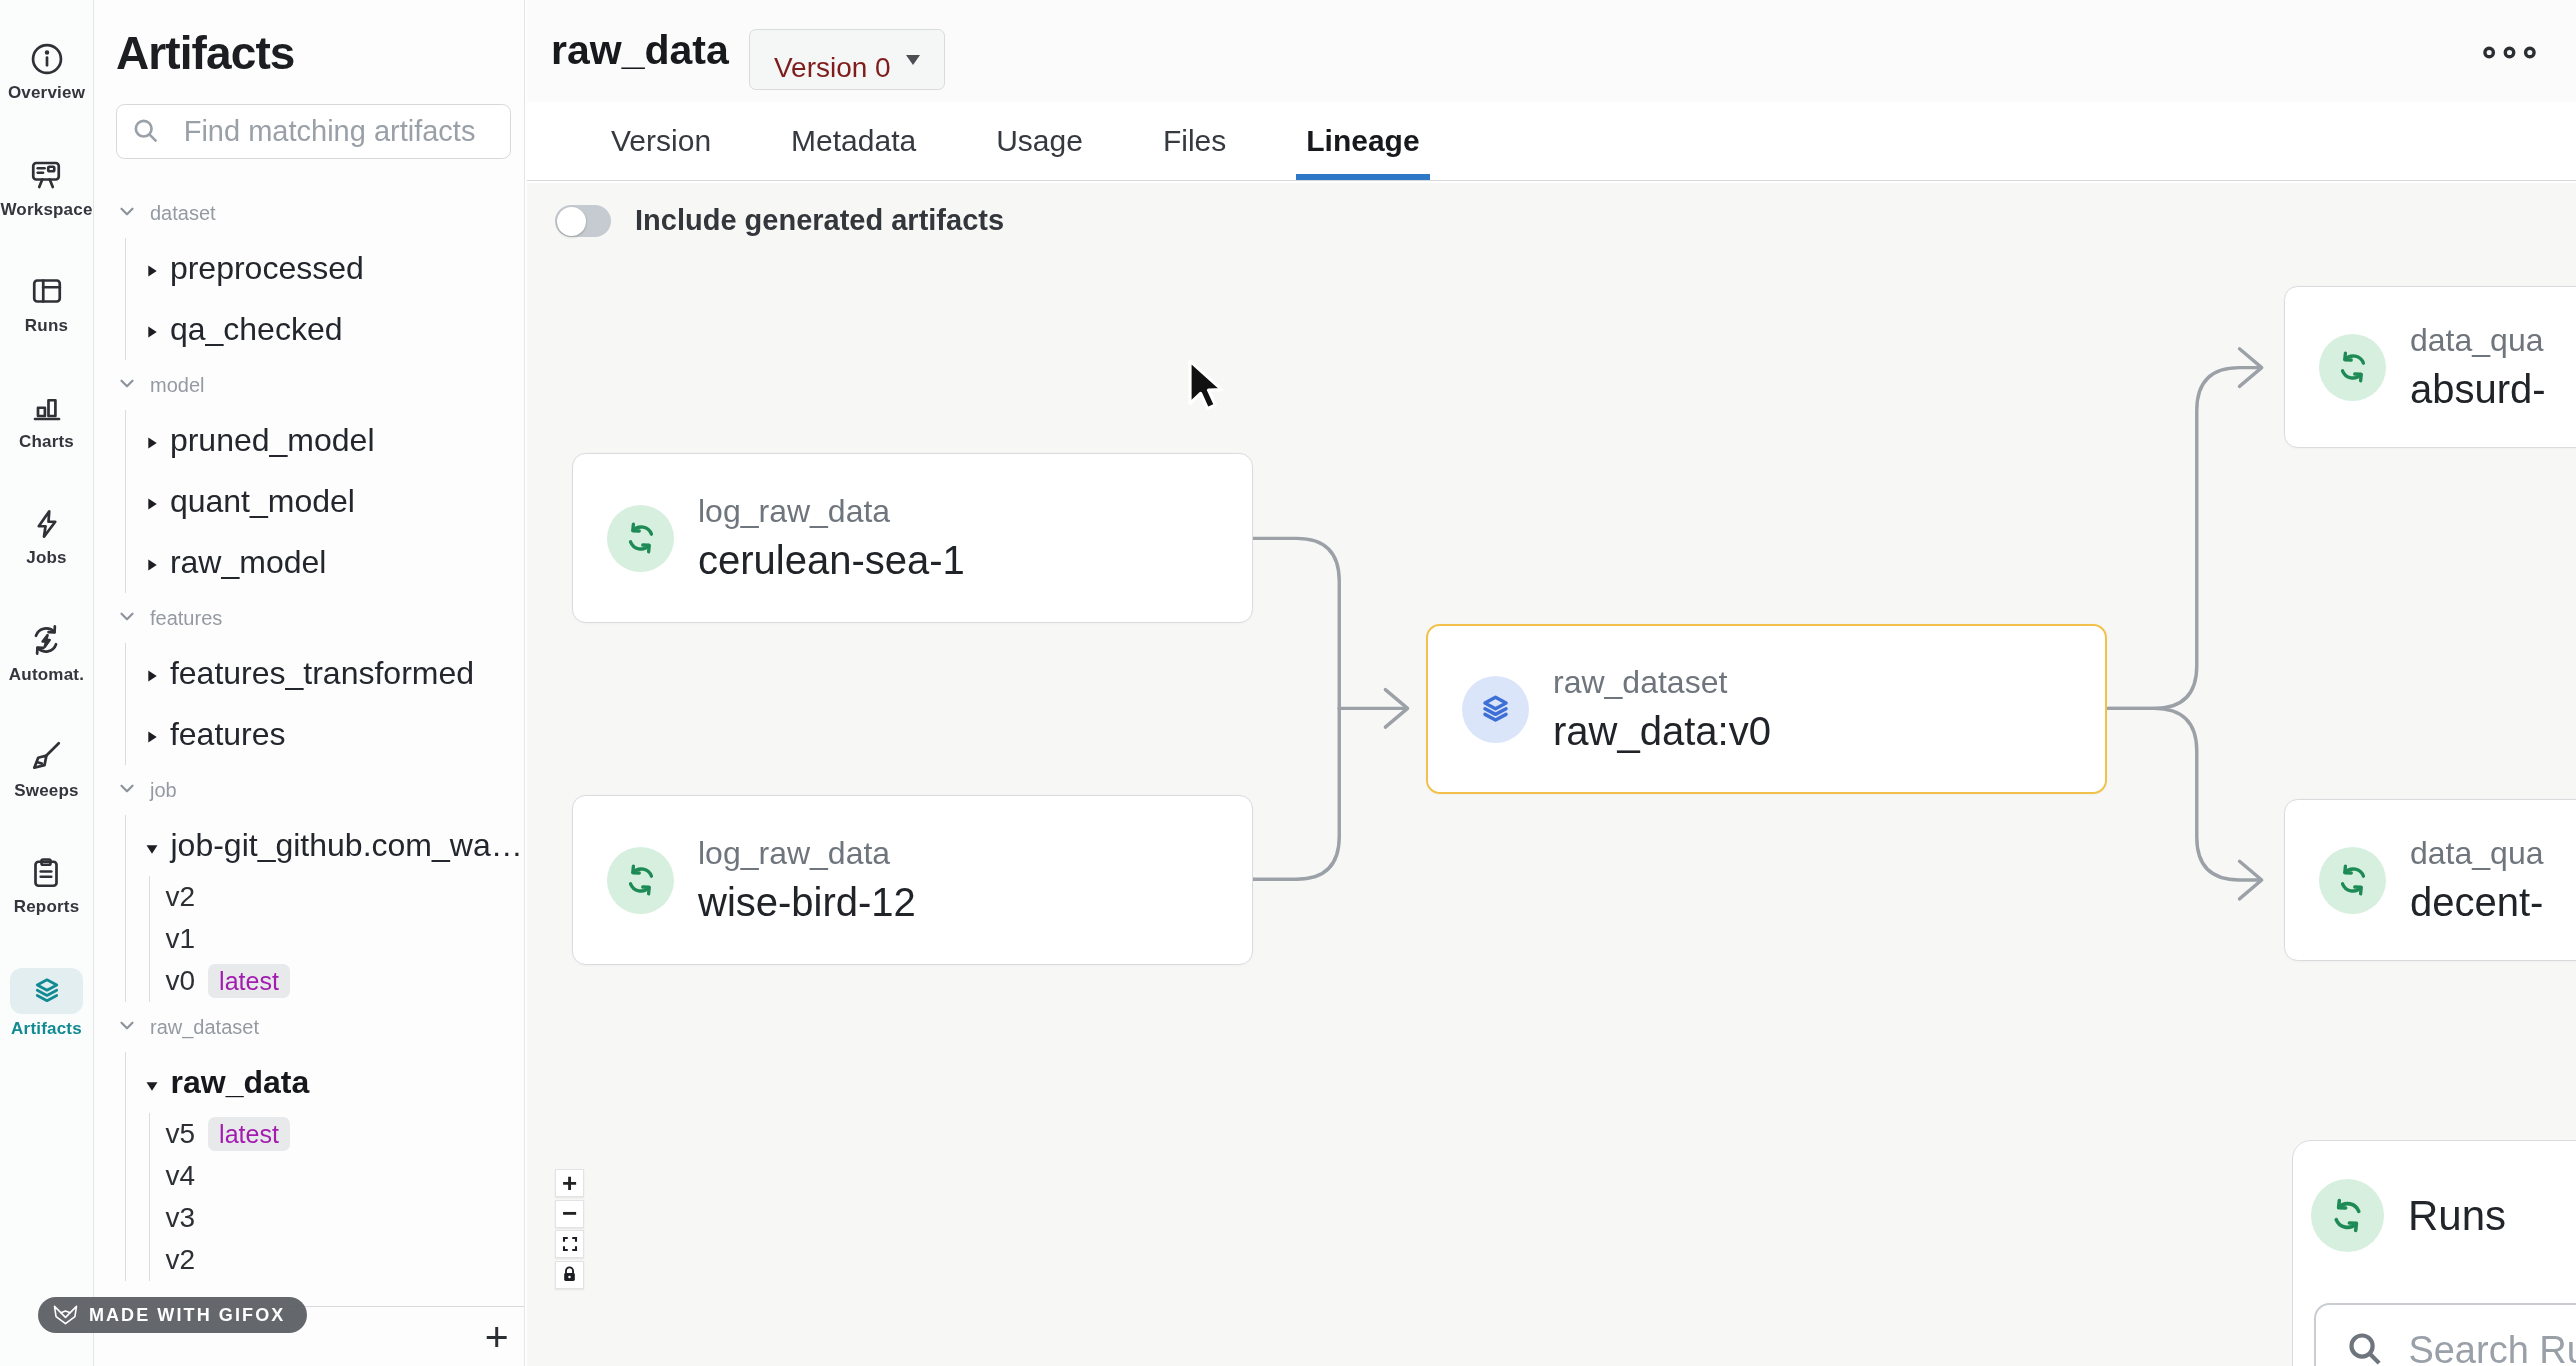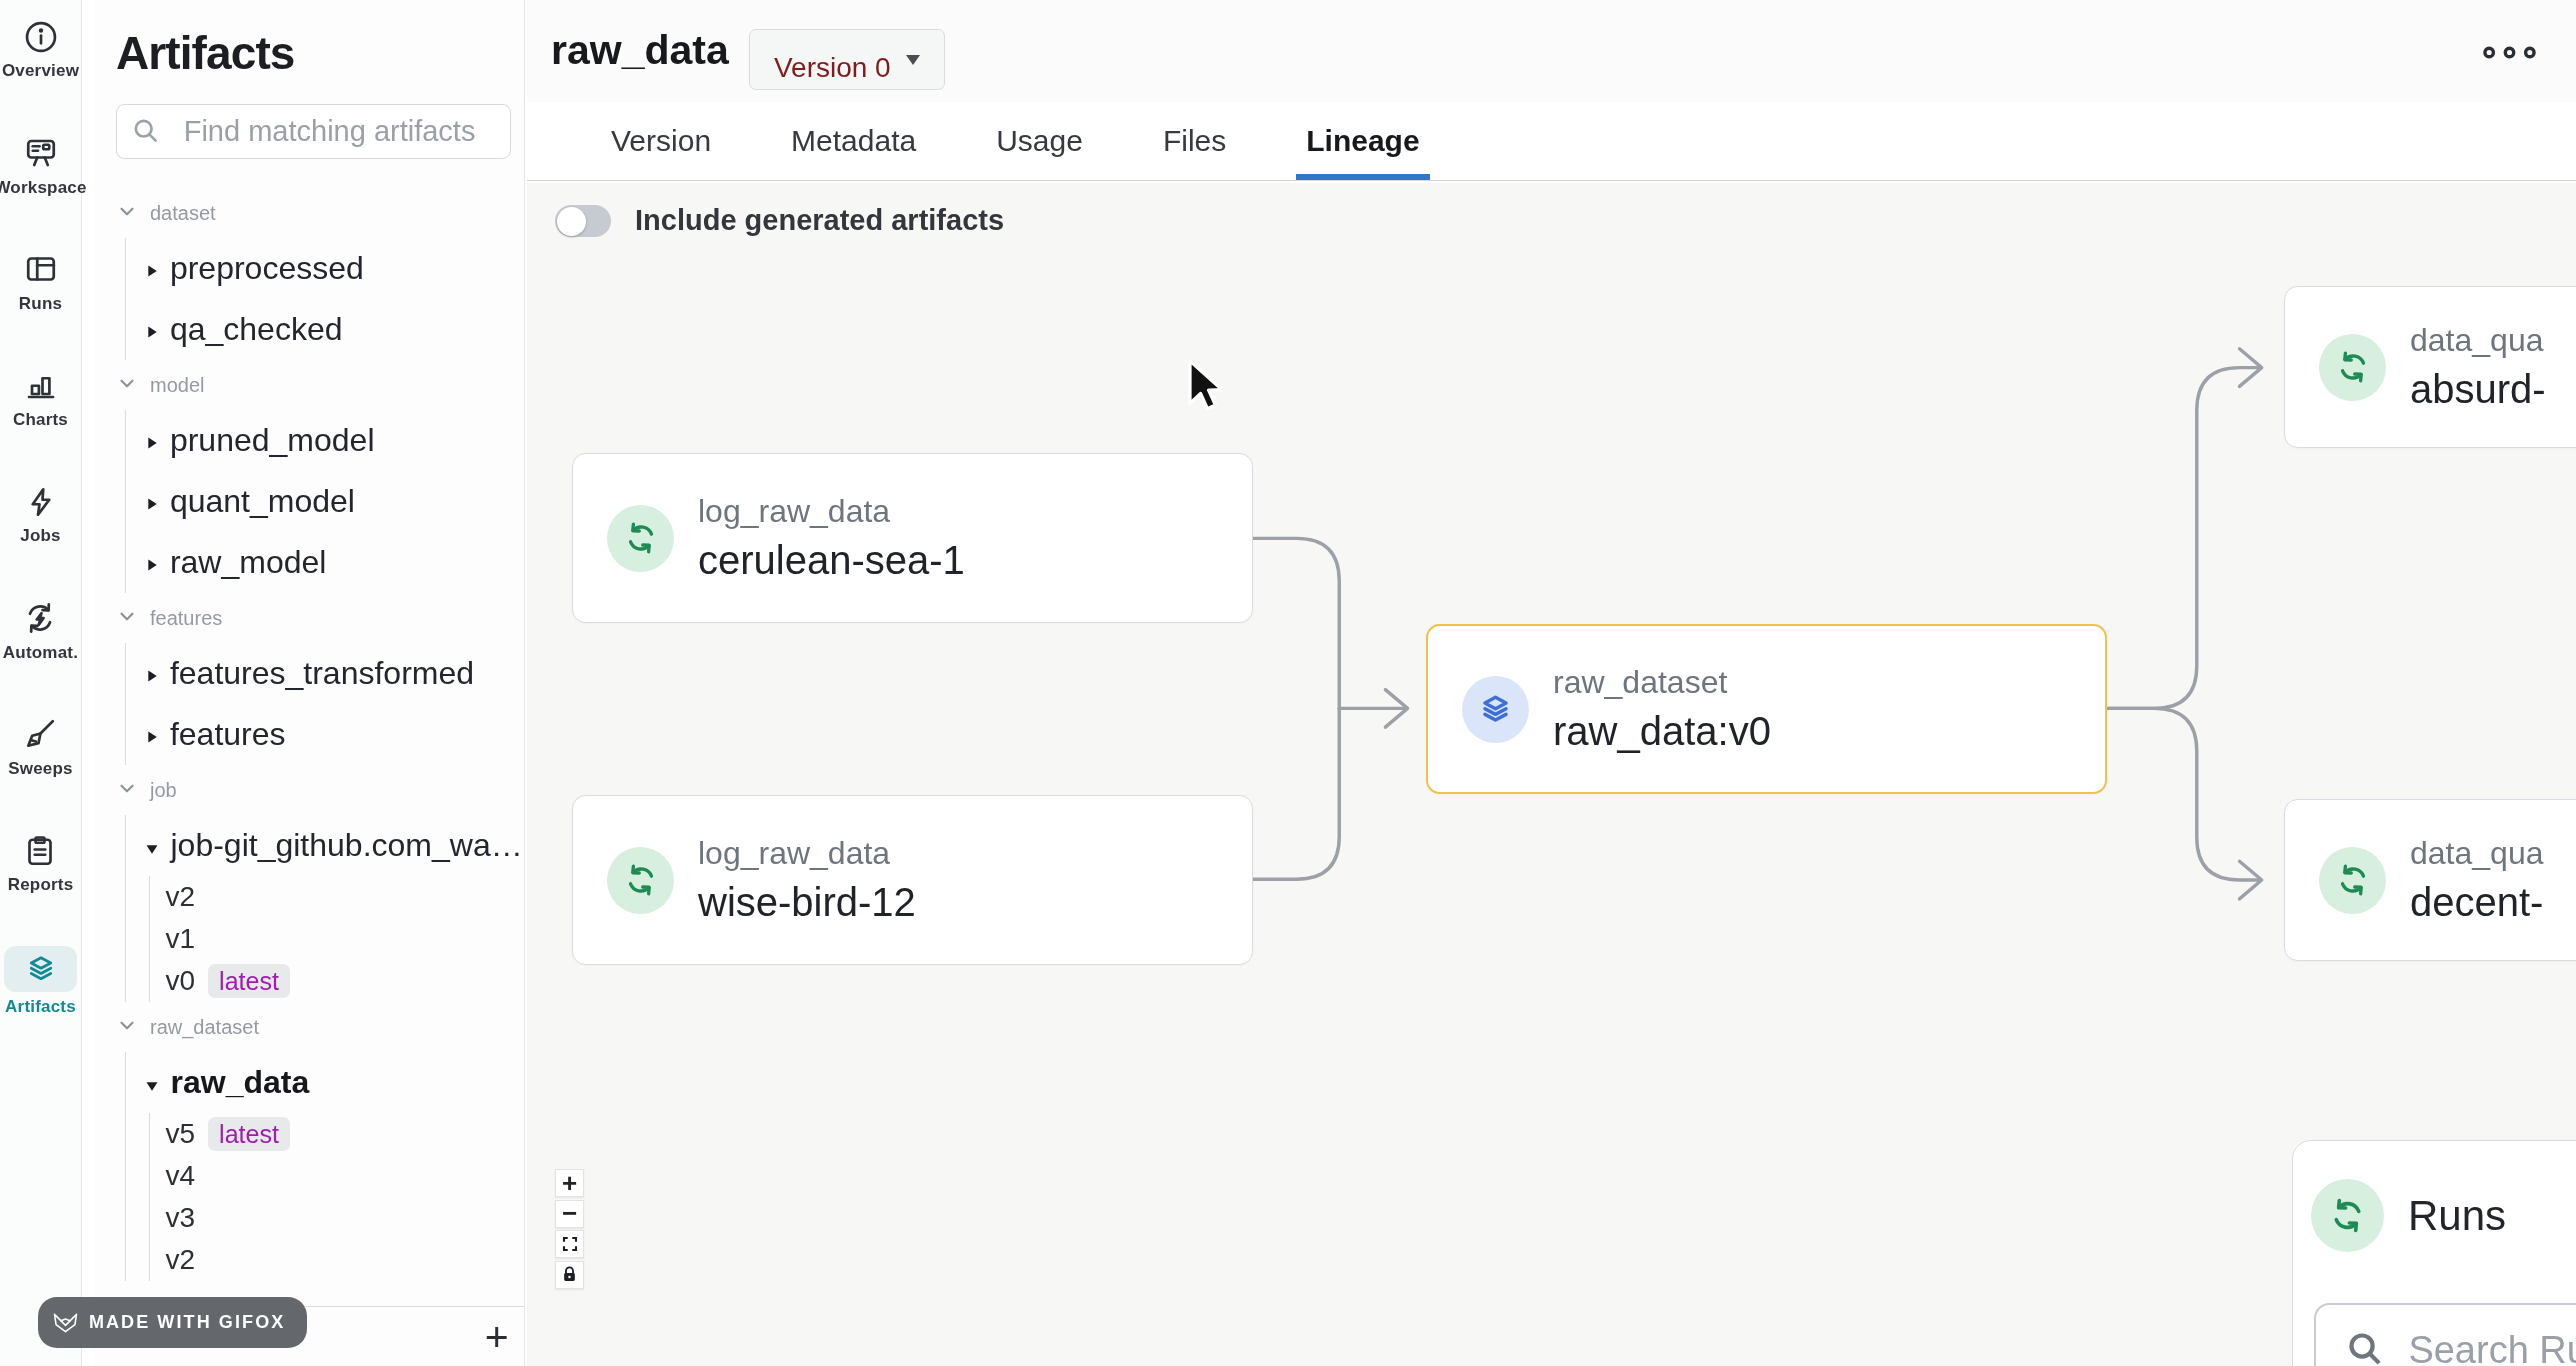--- a/index.html
+++ b/index.html
@@ -6,23 +6,23 @@
     --blue:#2e78c7; --teal:#128a93; --green:#1e8a56; --green-bg:#d6efdf;
     --art-blue:#3d6fd7; --art-blue-bg:#dbe5fa; --sel-border:#f2c14b;
     --ink:#1c1e23; --ink-soft:#33363c; --gray:#6f757d; --faint:#9aa0a8;
     --line:#e5e6e8; --node-border:#d9dbdf;
   }
   *{box-sizing:border-box;margin:0;padding:0;font-family:"Liberation Sans",sans-serif;}
   html,body{width:2576px;height:1367px;overflow:hidden;background:#fff;}
   .app{position:relative;width:2576px;height:1367px;}
 
   
-  .rail{position:absolute;left:0;top:0;width:82px;height:1367px;background:#fbfcfc;
+  .rail{position:absolute;left:0;top:0;width:94px;height:1367px;background:#fbfcfc;
         border-right:1.7px solid var(--line);display:flex;flex-direction:column;align-items:center;
-        padding-top:16px;z-index:6;}
+        padding-top:38px;z-index:6;}
   .rail-item{display:flex;flex-direction:column;align-items:center;margin-bottom:51px;cursor:pointer;}
   .rail-item .ric{width:41px;height:41px;display:flex;align-items:center;justify-content:center;}
   .rail-item .rlb{margin-top:4.3px;font-size:17px;font-weight:700;color:#33363c;letter-spacing:0.2px;}
   .rail-item svg{stroke:#2e3136;}
   .rail-item.active .ric{background:#e3eef0;border-radius:12px;width:73px;height:46px;}
   .rail-item.active svg{stroke:var(--teal);}
   .rail-item.active .rlb{color:var(--teal);}
 
   
   .sidebar{position:absolute;left:94px;top:0;width:431px;height:1367px;background:#fdfdfe;
@@ -91,21 +91,21 @@
   .runs-search input{border:none;outline:none;font-size:38px;color:#33363c;width:359px;background:transparent;}
   .runs-search input::placeholder{color:var(--faint);}
 
   .zoom-ctrls{position:absolute;left:28px;top:986px;display:flex;flex-direction:column;gap:2.6px;}
   .zbtn{width:29px;height:28px;background:#fff;border:0.9px solid #e3e3e5;box-shadow:0 0.9px 1.7px rgba(0,0,0,.08);
         display:flex;align-items:center;justify-content:center;font-size:26px;font-weight:600;color:#222;
         cursor:pointer;padding:0;}
 
   .cursor{position:absolute;left:658px;top:176px;pointer-events:none;z-index:9;}
 
-  .gifox{position:absolute;left:38px;top:1297px;height:51px;border-radius:19px;background:rgba(92,96,101,.95);
+  .gifox{position:absolute;left:38px;top:1297px;height:36px;border-radius:19px;background:rgba(92,96,101,.95);
          display:flex;align-items:center;gap:10.2px;padding:0 22px 0 13.7px;z-index:10;}
   .gifox span{color:#fff;font-size:18px;font-weight:700;letter-spacing:2.1px;}
 </style>
 </head>
 <body>
 
 <div class="app">
 
   <nav class="rail" id="rail">
       <div class="rail-item">

